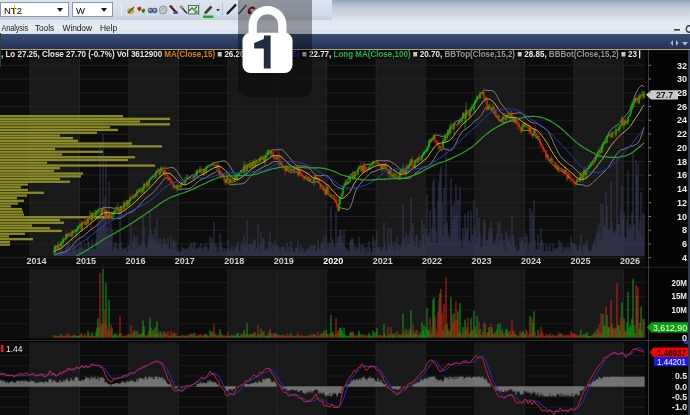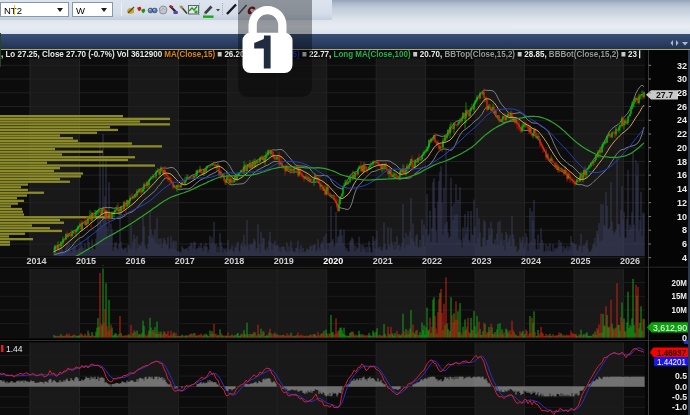--- a/index.html
+++ b/index.html
@@ -78,20 +78,32 @@
     <path d="M91 7 l4 0 l-2 2.6 z" fill="#404040"></path>
     <g stroke="#9aa5b5" stroke-dasharray="1,1.2">
           <line x1="97.5" y1="1" x2="97.5" y2="13"></line>
         </g>
     <path d="M102 12 L111 2.5" stroke="#16181c" stroke-width="2.4"></path>
     <path d="M113.5 12 L121.5 3" stroke="#4a4e55" stroke-width="1.3"></path>
     <g transform="translate(122,4)">
       <path d="M1.5 8 C-1 5 2.5 0 6 0.6 C8.6 1.2 8.8 3 7.6 3.4 C6.2 3.8 5.6 2.4 4.2 2.8 C2.4 3.4 3.4 5.4 4.6 6.2 C5.4 6.8 4 8.8 1.5 8 Z" fill="#8a1616"></path>
     </g>
   </svg>
+ </div>
+ <div class="abs" id="menurow">
+   <svg width="130" height="16" viewBox="0 0 130 16" style="position:absolute;left:0;top:0">
+     <text x="1.5" y="11" font-size="9.5" fill="#151515" textLength="26.5" lengthAdjust="spacingAndGlyphs">Analysis</text>
+     <text x="35" y="11" font-size="9.5" fill="#151515" textLength="19" lengthAdjust="spacingAndGlyphs">Tools</text>
+     <text x="62.5" y="11" font-size="9.5" fill="#151515" textLength="29.5" lengthAdjust="spacingAndGlyphs">Window</text>
+     <text x="100" y="11" font-size="9.5" fill="#151515" textLength="17" lengthAdjust="spacingAndGlyphs">Help</text>
+   </svg>
+   <svg width="20" height="12" viewBox="0 0 20 12" style="position:absolute;left:672px;top:3px">
+     <rect x="2" y="6" width="6" height="1.6" fill="#3a3f48"></rect>
+     <circle cx="17.5" cy="6" r="3.2" fill="none" stroke="#3a3f48" stroke-width="1.4"></circle>
+   </svg>
  </div>
  <div class="abs" id="navy">
    <svg class="abs" style="left:670px;top:5px" width="20" height="8" viewBox="0 0 20 8">
      <path d="M3 1L0.5 4L3 7z" fill="#a9bad4"></path>
         <path d="M6 1L8.5 4L6 7z" fill="#a9bad4"></path>
      <path d="M12 3l6 0l-3 3.5z" fill="#a9bad4"></path>
    </svg>
  </div>
  <div class="abs" id="tan"></div>
  <svg class="abs" id="chart" width="690" height="365.5" viewBox="0 49.5 690 365.5">

